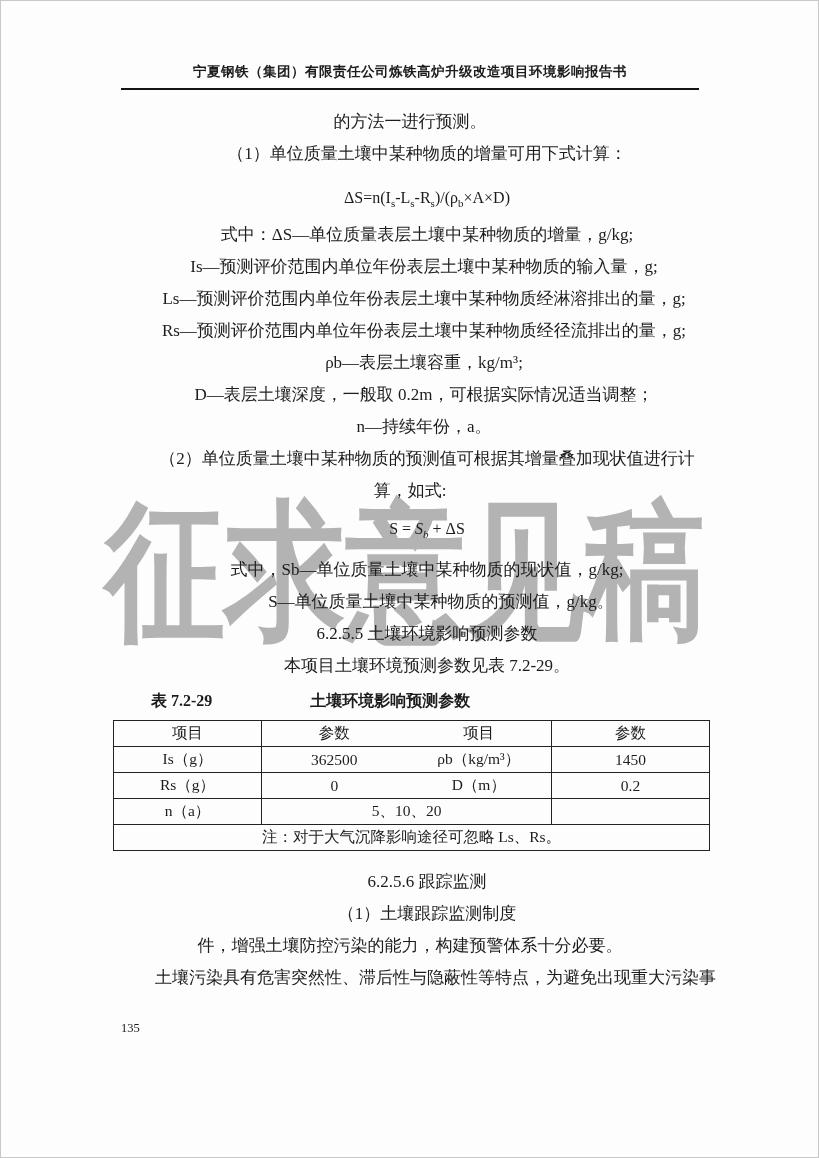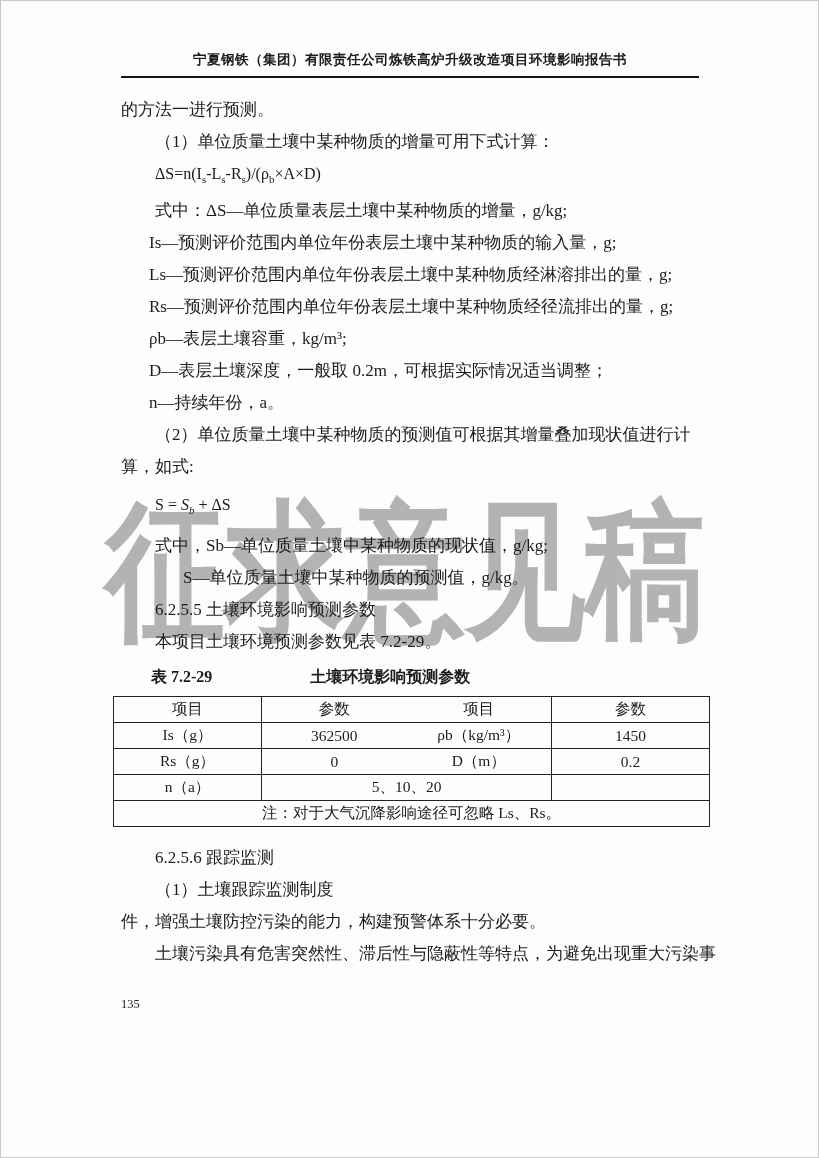--- a/index.html
+++ b/index.html
@@ -10,32 +10,32 @@
     overflow:hidden;
   }
   .watermark{
     position:absolute;left:104px;top:492px;z-index:0;
     font-family:"Liberation Sans","DejaVu Sans",sans-serif;
     font-weight:bold;font-size:150px;line-height:1.05;
     color:#b3b3b3;white-space:nowrap;
     transform:scaleX(0.80);transform-origin:left top;
     user-select:none;
   }
-  .content{position:relative;z-index:1;padding:4px 119px 0 120px;}
+  .content{position:relative;z-index:1;padding:16px 119px 0 120px;}
   .doc-header{
     padding-top:46px;text-align:center;
     font-size:13.5px;font-weight:bold;letter-spacing:0.5px;white-space:nowrap;
   }
   .header-rule{margin-top:7px;border-bottom:2.5px solid #141414;}
   .body-start{margin-top:16px;}
-  .line{font-size:17px;line-height:32px;white-space:nowrap;}
+  .line{font-size:17px;line-height:32px;white-space:nowrap;text-align:center;}
   .ind{padding-left:34px;}
   .ind-sm{padding-left:28px;}
   .ind-lg{padding-left:62px;}
-  .formula{font-size:16px;margin-top:0;}
+  .formula{font-size:16px;margin-top:12px;}
   .formula sub{font-size:11px;}
   .formula2{font-weight:normal;margin-top:6px;margin-bottom:4px;}
   .formula2 i{font-style:italic;}
   .tbl-caption{
     display:flex;align-items:center;height:26px;margin-top:6px;
     font-size:16px;font-weight:bold;white-space:nowrap;gap:10px;
   }
   .tbl-caption .cap-label{margin-left:30px;}
   .tbl-caption .cap-title{margin-left:88px;}
   table.params{

